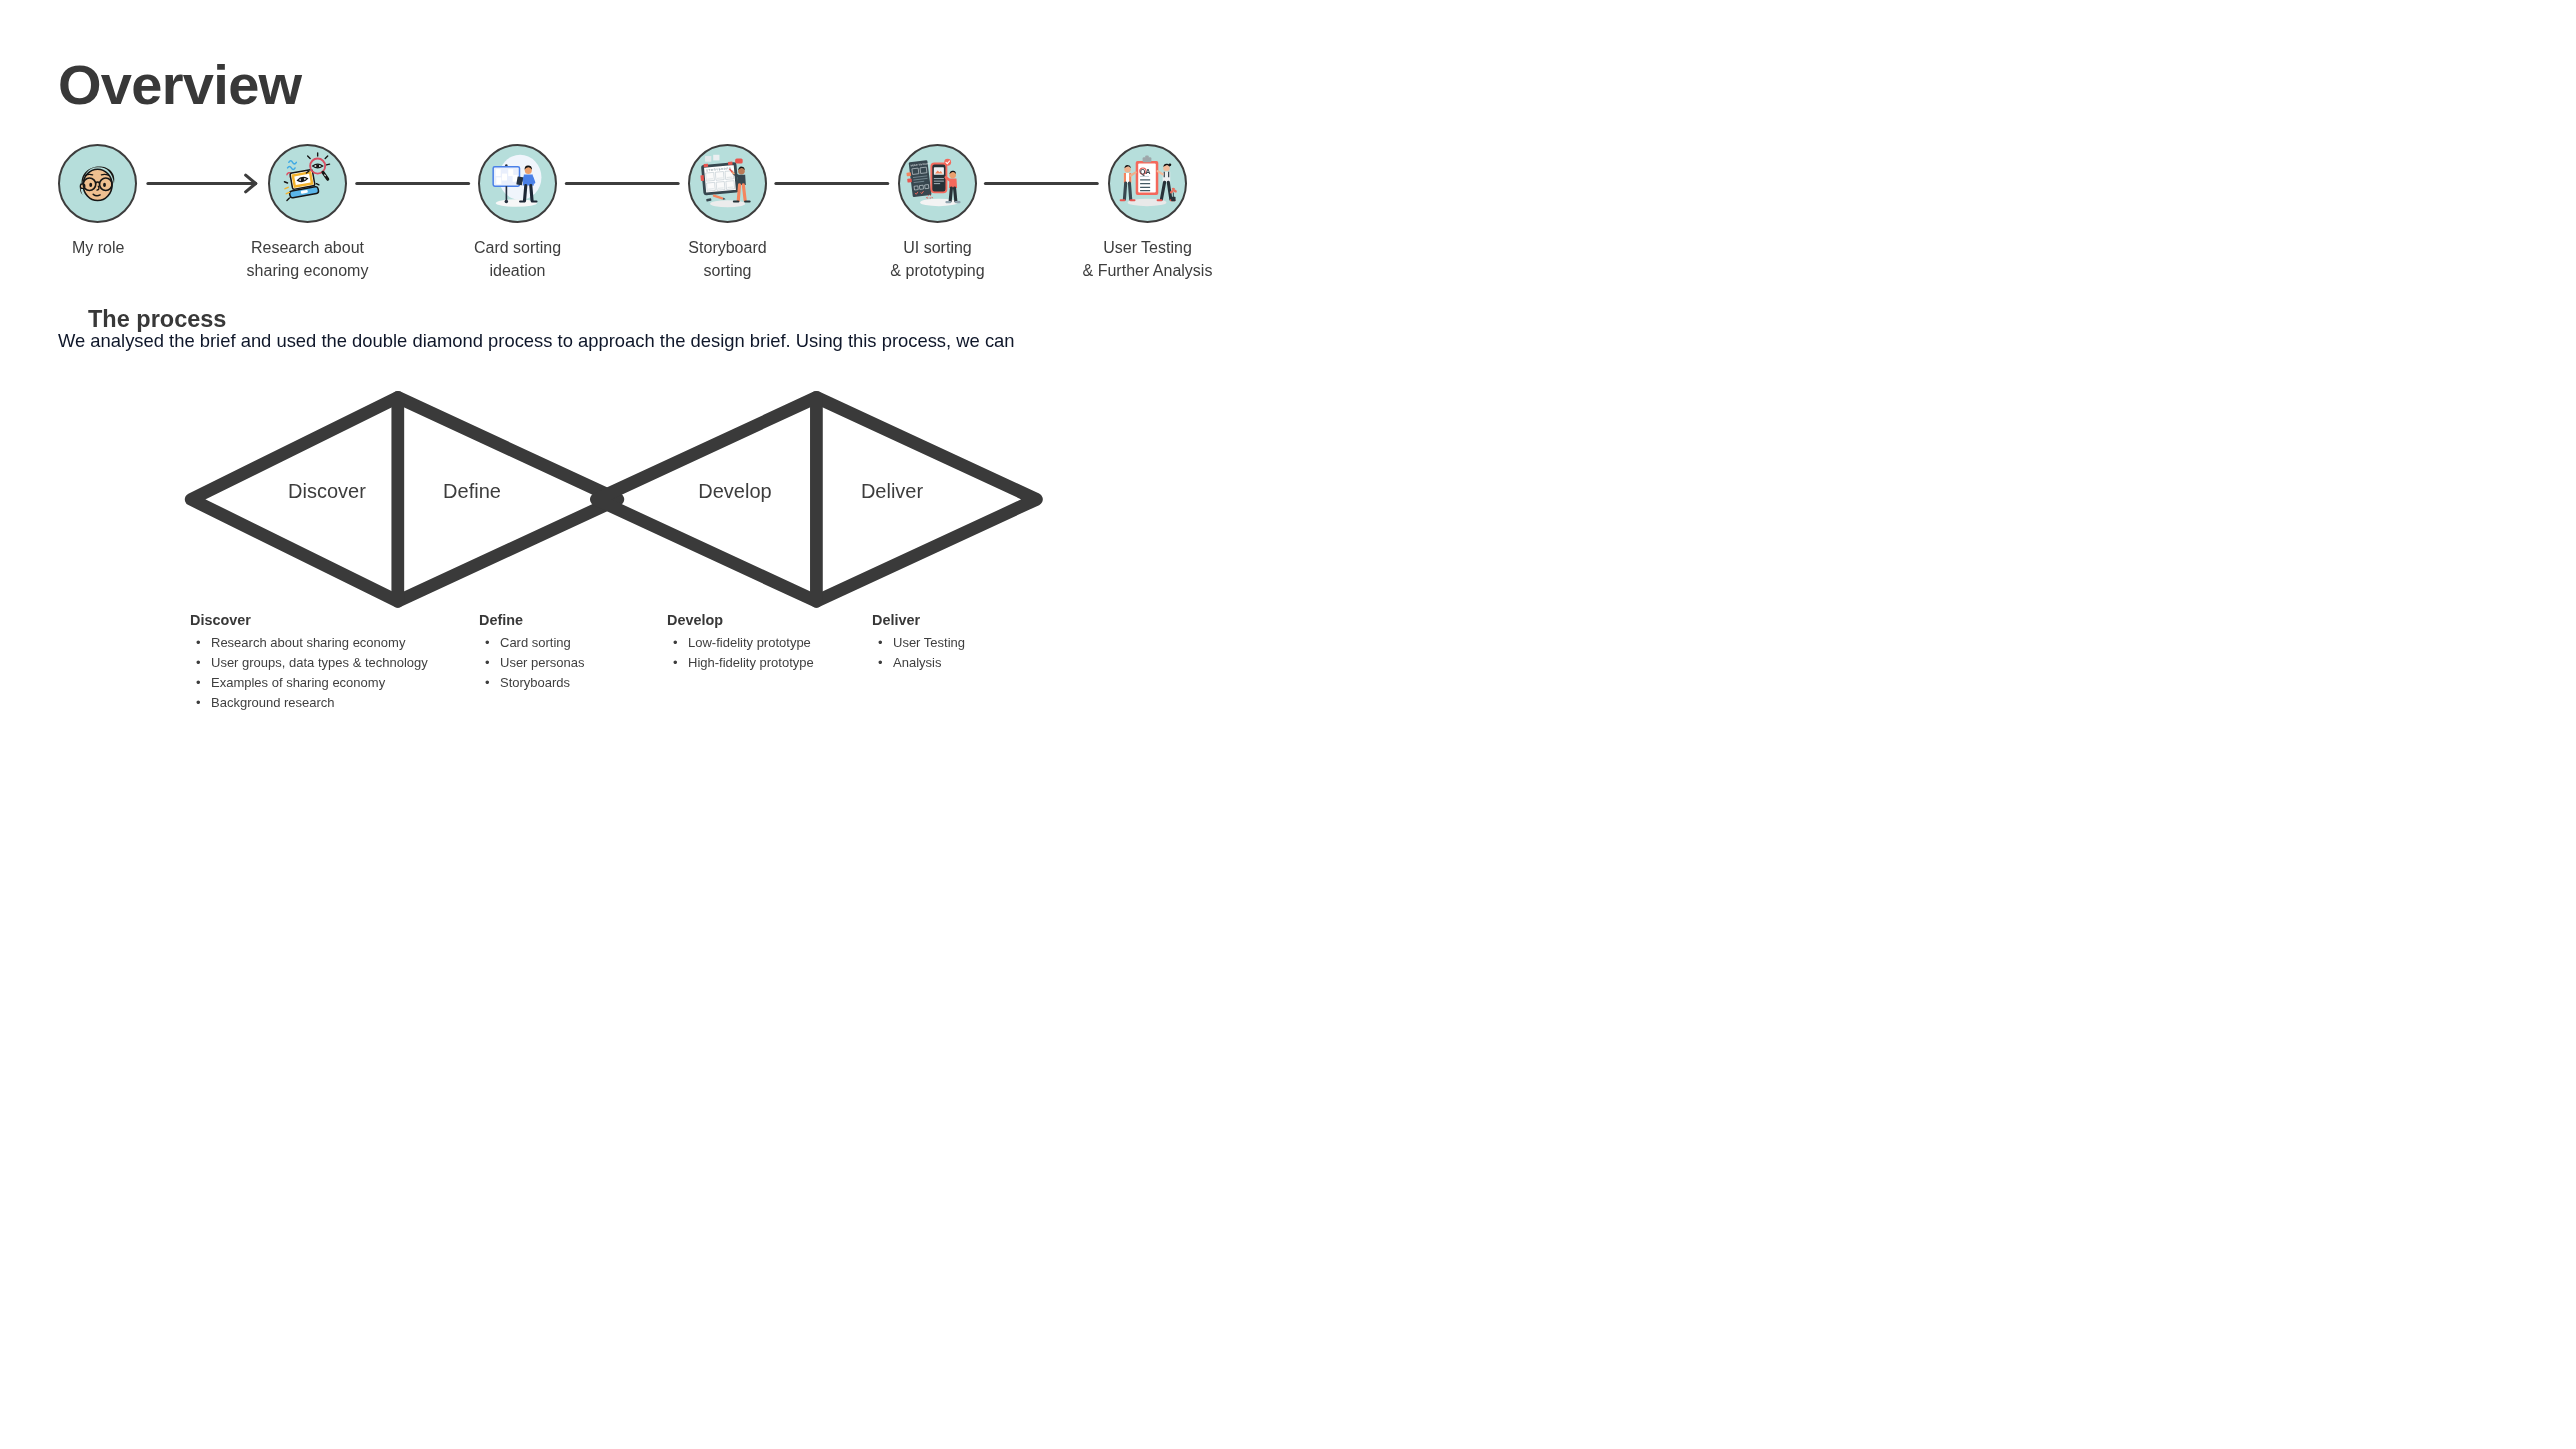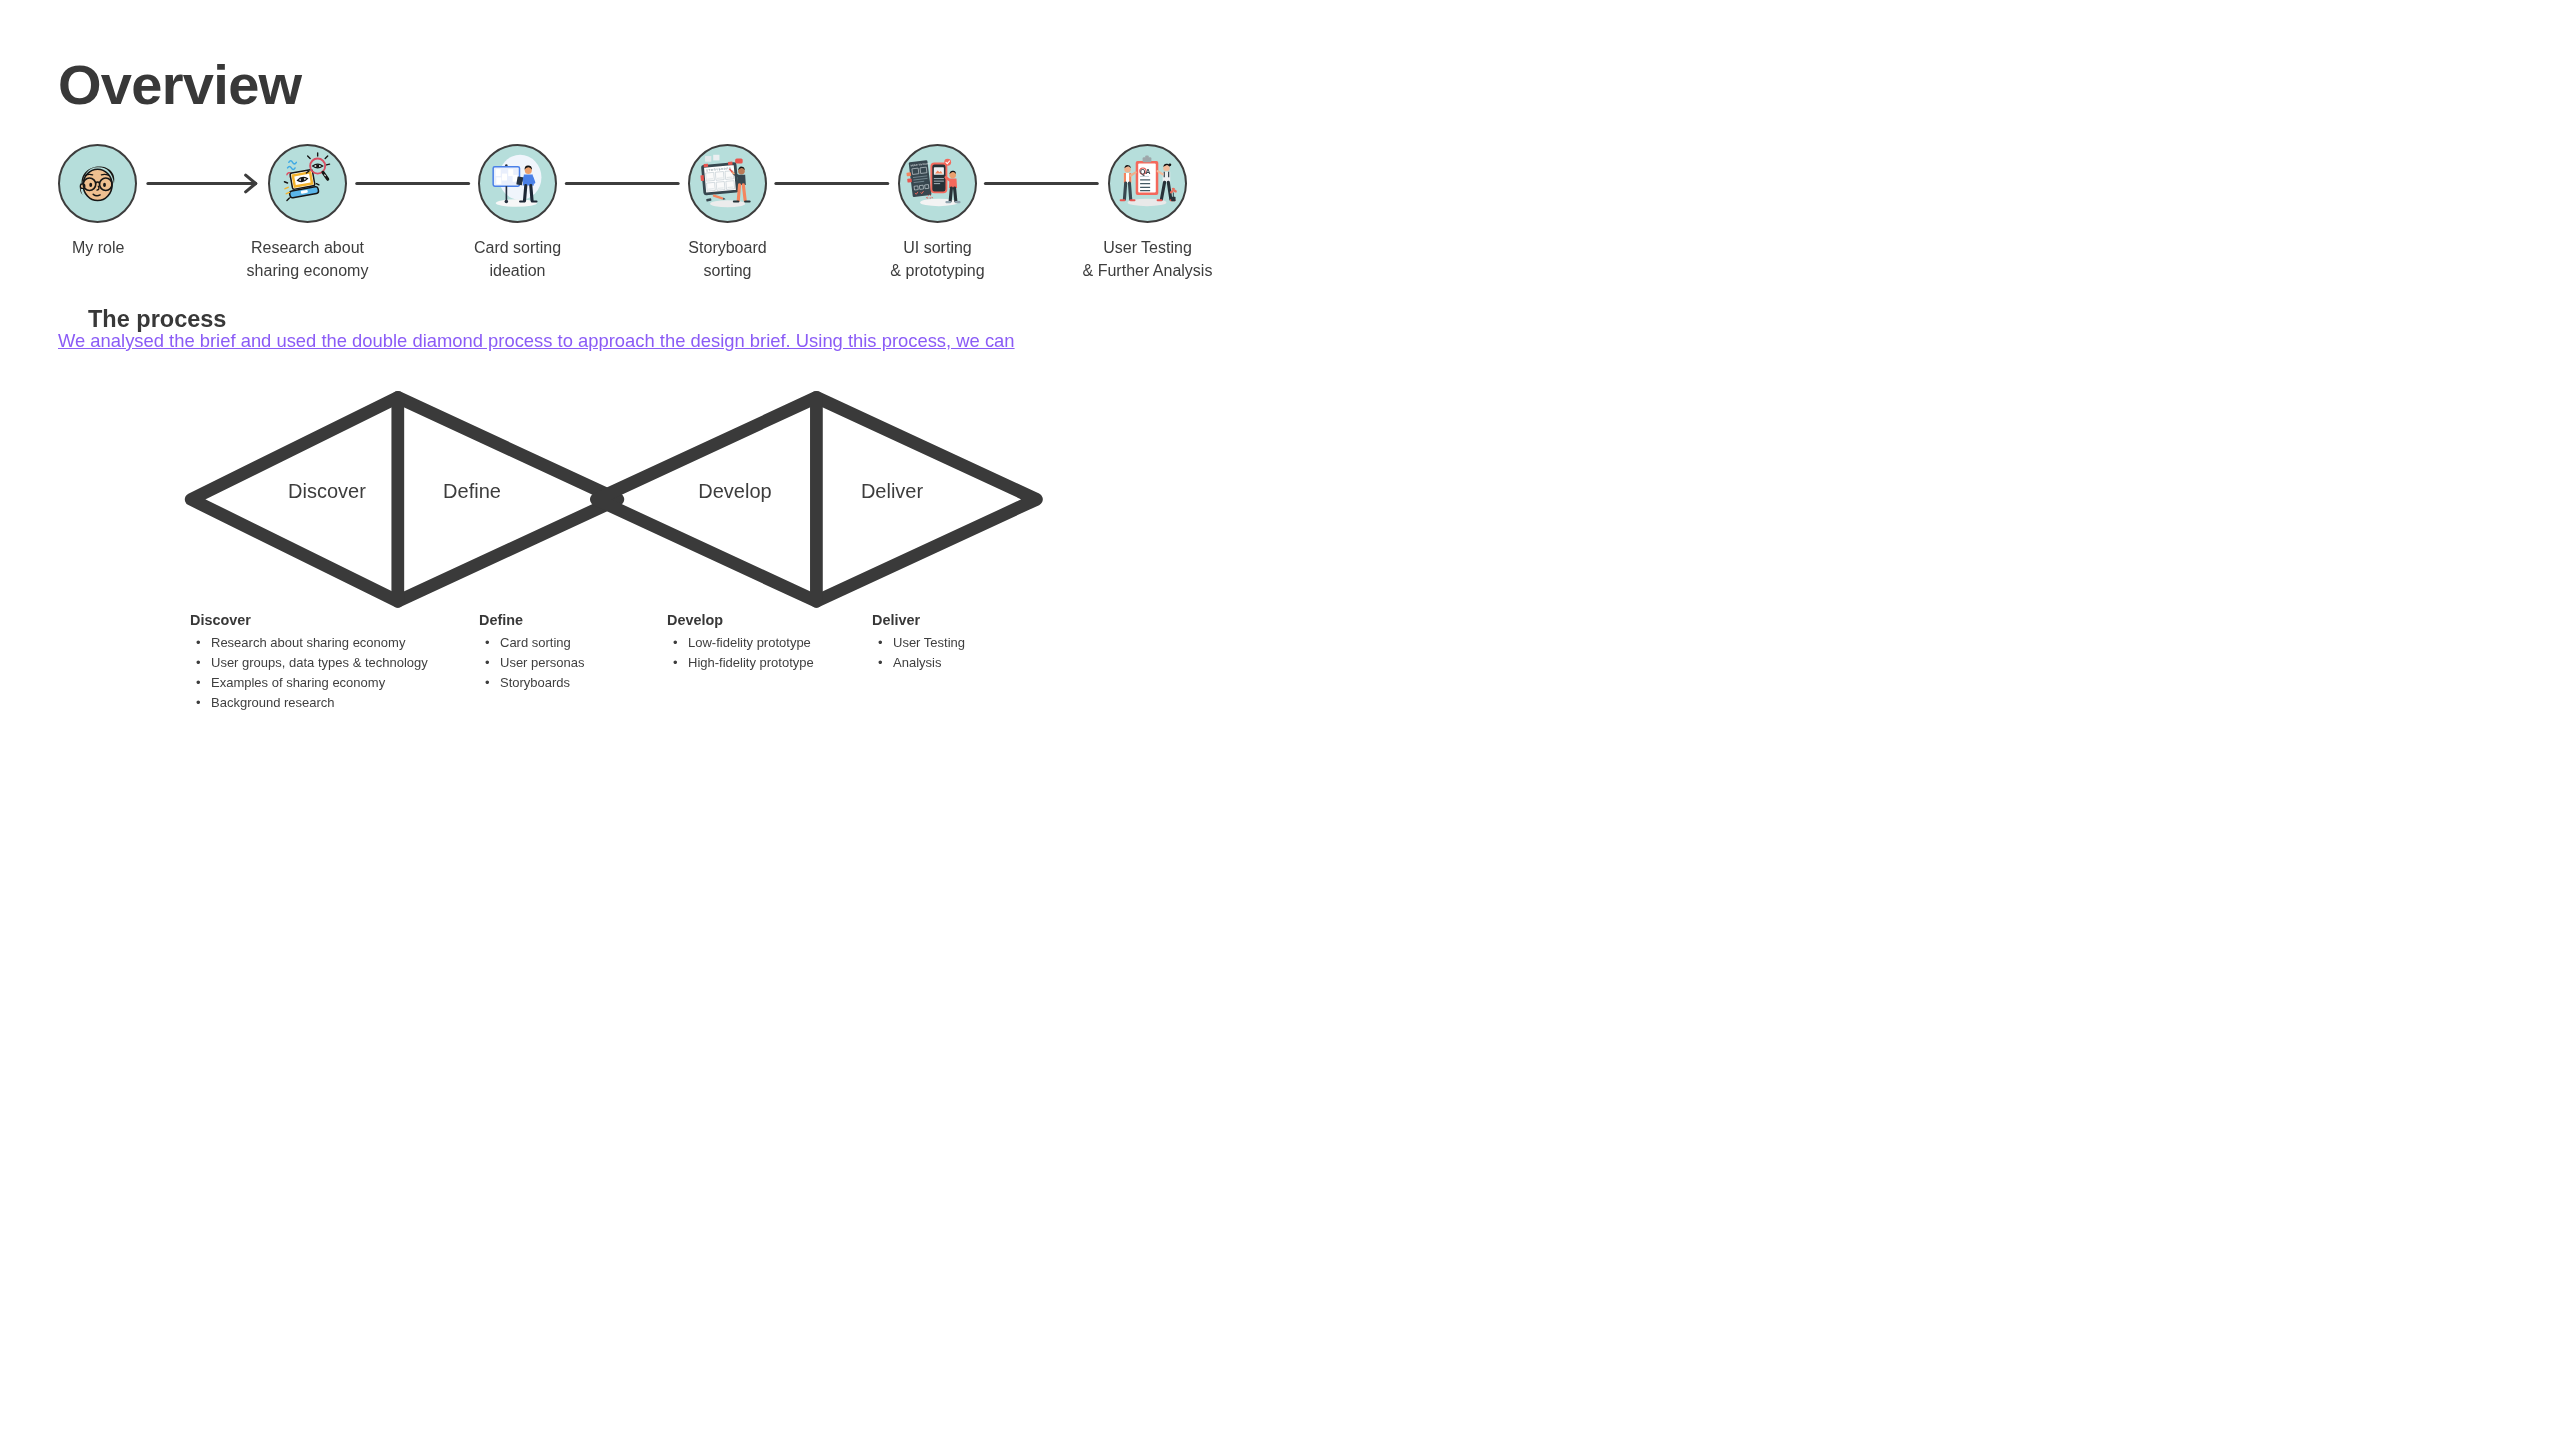--- a/index.html
+++ b/index.html
@@ -24,21 +24,21 @@
     position:absolute;top:236px;width:215px;text-align:center;
     font-size:16px;line-height:23px;color:#3d3d3d;z-index:2;
   }
   .step-label span{display:block;}
   
   .process-heading{
     position:absolute;left:76px;top:294px;margin:12px;
     font-size:23.5px;font-weight:700;color:#383838;
   }
   .process-paragraph{position:absolute;left:58px;top:327px;z-index:2;}
-  .process-paragraph div{font-size:18.4px;line-height:28px;white-space:nowrap;color:#8b5cf6;text-decoration:underline;}
+  .process-paragraph div{font-size:18.4px;line-height:28px;white-space:nowrap;color:#0f172a;}
   
   .diamond-svg{position:absolute;left:0;top:0;width:1288px;height:725px;z-index:1;pointer-events:none;}
   .diamond-label{
     position:absolute;top:479px;width:148px;height:25.5px;text-align:center;
     font-size:20px;line-height:25.5px;color:#3d3d3d;z-index:2;
   }
   
   .stage-list{position:absolute;top:612px;width:288px;z-index:2;}
   .stage-list h3{margin:0;font-size:14.4px;font-weight:700;color:#383838;}
   .stage-list ul{margin:4.7px 0 0 0;padding:0;list-style:none;}

